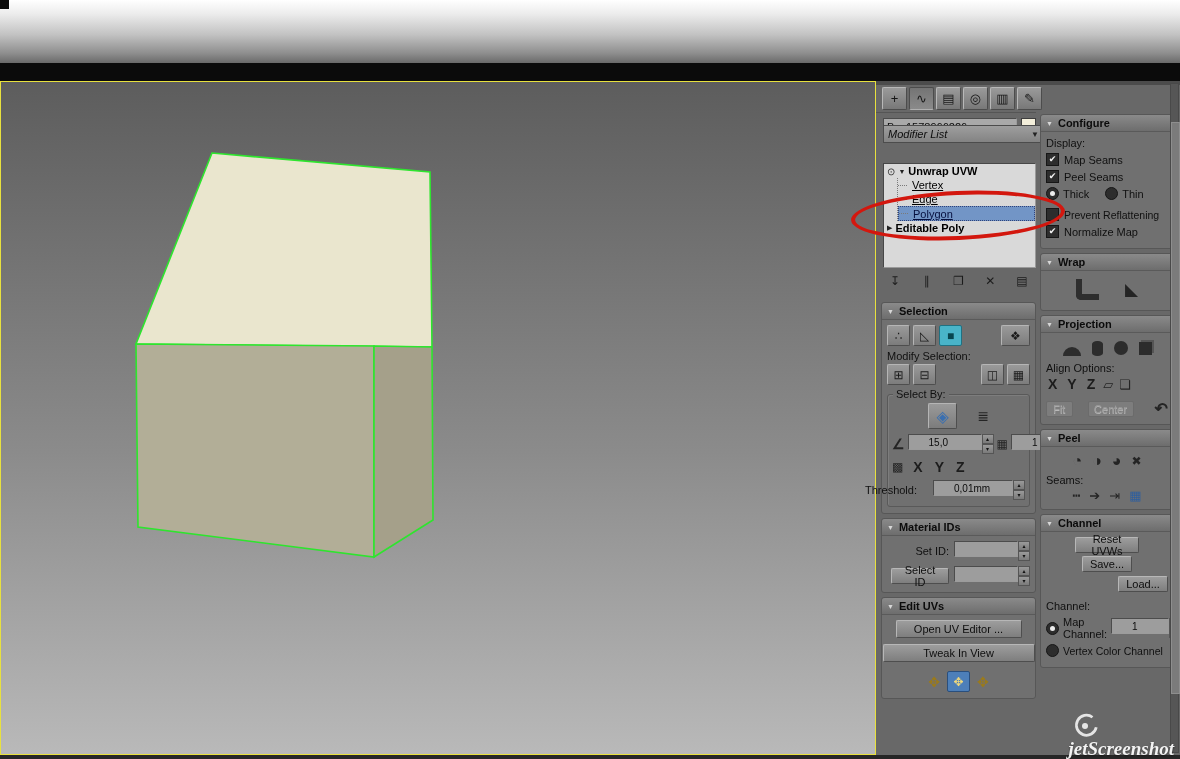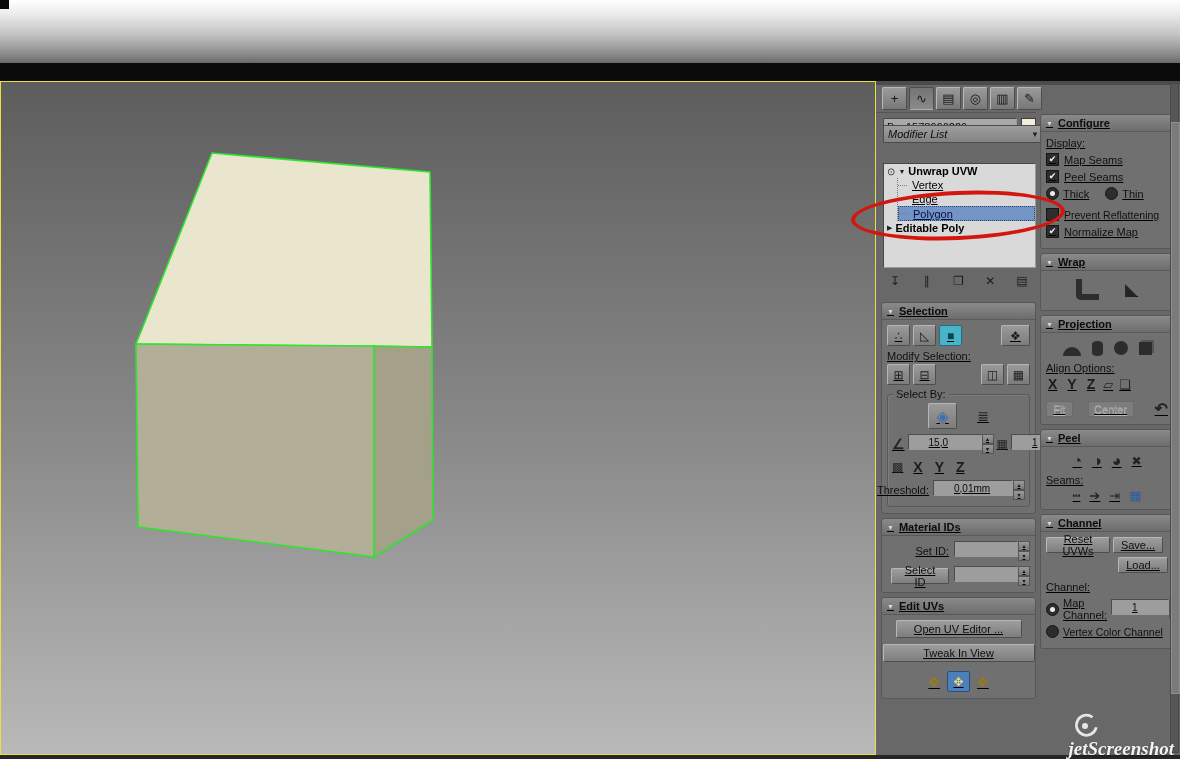--- a/index.html
+++ b/index.html
@@ -52,21 +52,21 @@
   .stree{margin-left:13px;border-left:1px dotted #7a7a7a;}
   .stree .srow{padding-left:0;text-decoration:underline;}
   .tick{width:9px;height:0;border-top:1px dotted #7a7a7a;margin-right:2px;}
   .srow.sel{background:#7295c6;color:#06103f;border:1px dotted #30437a;height:13px;}
 
   .stacktools{position:absolute;left:9px;top:191px;width:147px;display:flex;justify-content:space-between;}
   .minibtn{width:20px;height:18px;display:flex;align-items:center;justify-content:center;
     background:transparent;border:none;font-size:12px;color:#1b1b1b;}
 
   
-  .col{position:absolute;text-decoration:underline;}
+  .col{position:absolute;}
   #col1{left:5px;top:221px;width:155px;}
   #col2{left:164px;top:33px;width:134px;}
   .rollout{background:#707070;border:1px solid #575757;border-radius:3px;margin-bottom:4px;}
   .rhead{height:16px;display:flex;align-items:center;gap:5px;padding:0 5px;
     background:linear-gradient(#8a8a8a,#6d6d6d);border-bottom:1px solid #5a5a5a;
     font-size:11px;font-weight:bold;color:#0b0b0b;border-radius:3px 3px 0 0;}
   .rhead .rarrow{font-size:7px;color:#d8d8d8;}
   .rbody{padding:5px 5px 6px 5px;font-size:11px;color:#101010;}
 
   .iconbtn{min-width:21px;height:19px;display:flex;align-items:center;justify-content:center;
@@ -243,21 +243,21 @@
                   <span>▾</span>
                 </span>
             </span>
           </div>
           <div class="flexrow" style="gap:8px;margin-bottom:5px;">
             <div class="flaticon" style="font-size:12px;">▩</div>
             <button class="axisbtn">X</button>
             <button class="axisbtn">Y</button>
             <button class="axisbtn">Z</button>
           </div>
-          <div class="flexrow" style="justify-content:flex-end;gap:4px;">
+          <div class="flexrow" style="justify-content:flex-end;gap:16px;">
             <span>Threshold:</span>
             <span class="spin">
               <span class="val" style="width:38px;">0,01mm</span>
               <span class="arr">
                   <span>▴</span>
                   <span>▾</span>
                 </span>
             </span>
           </div>
         </div>
@@ -405,21 +405,21 @@
         </div>
       </div>
     </div>
 
     <div class="rollout">
       <div class="rhead">
         <span class="rarrow">▼</span>
         <span>Channel</span>
       </div>
       <div class="rbody">
-        <div class="flexrow" style="">
+        <div class="flexrow" style="flex-direction:column;">
           <button class="btn" style="width:64px;">Reset UVWs</button>
           <button class="btn" style="width:50px;">Save...</button>
         </div>
         <div class="flexrow" style="justify-content:flex-end;margin-top:4px;">
           <button class="btn" style="width:50px;">Load...</button>
         </div>
         <div class="lblrow" style="margin-top:8px;">Channel:</div>
         <div class="checkrow" style="gap:4px;">
           <span class="radio sel"></span>
           <span>Map Channel:</span>

